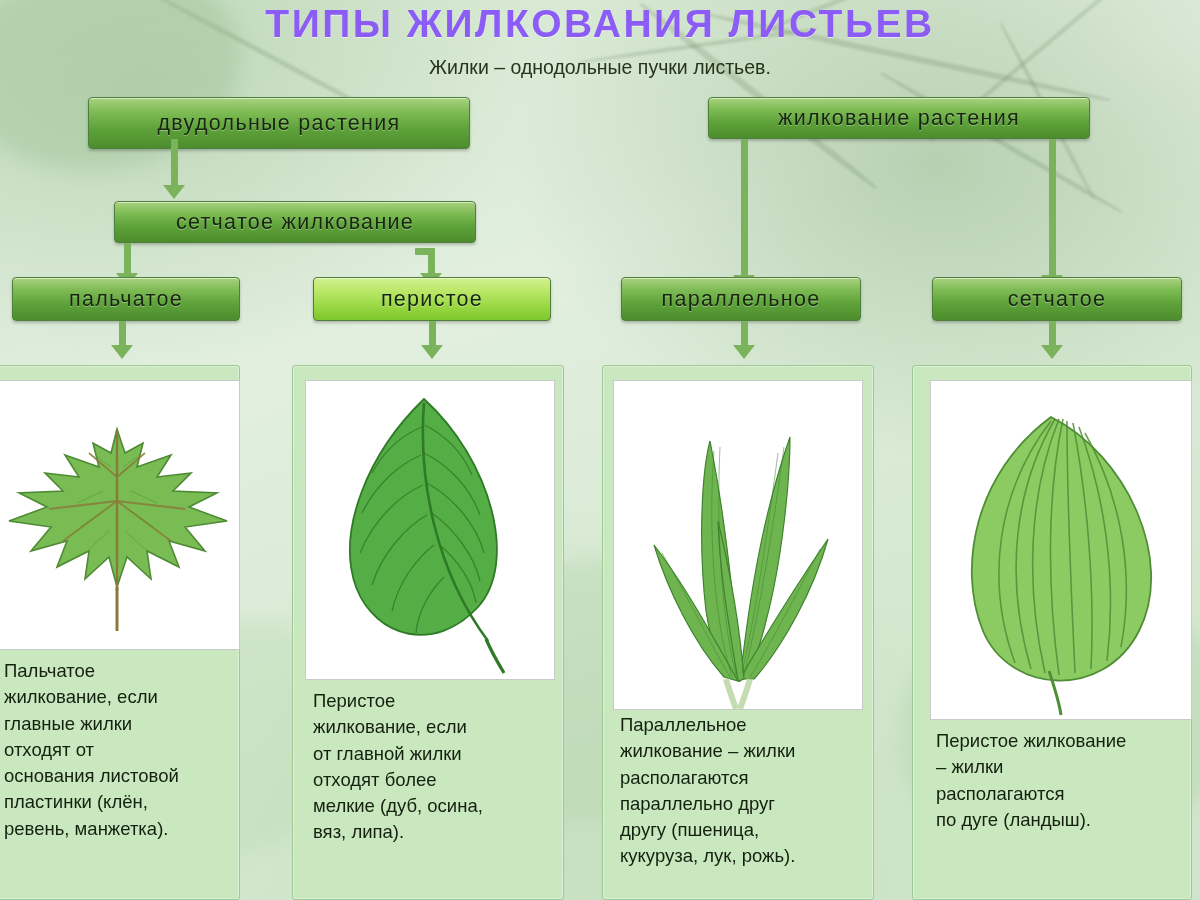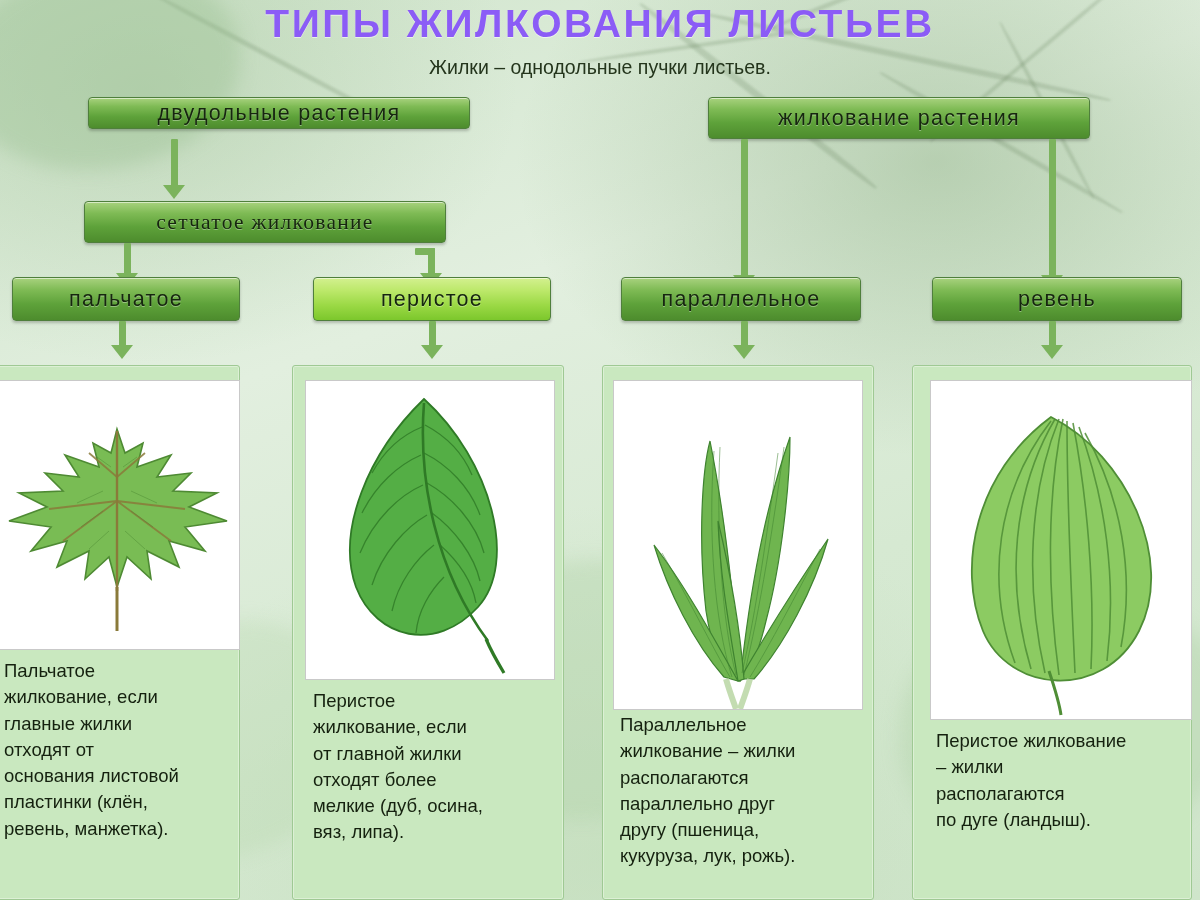--- a/index.html
+++ b/index.html
@@ -135,38 +135,38 @@
   <div class="blob" style="left:420px;  top:560px;  width:360px; height:260px; background:rgba(170,205,160,0.30);"></div>
   <div class="blob" style="left:900px;  top:600px;  width:330px; height:260px; background:rgba(160,200,150,0.28);"></div>
   <div class="blob" style="left:60px;   top:620px;  width:300px; height:240px; background:rgba(175,210,165,0.25);"></div>
 </div>
 
 <div id="root">
 
   <div class="title">ТИПЫ ЖИЛКОВАНИЯ ЛИСТЬЕВ</div>
   <div class="subtitle">Жилки – однодольные пучки листьев.</div>
 
-  <div class="gbox" style="left:88px; top:97px; width:382px; height:32px;">
+  <div class="gbox" style="left:88px; top:97px; width:382px; height:52px;">
     <span>двудольные  растения</span>
   </div>
 
   <div class="gbox" style="left:708px; top:97px; width:382px; height:42px;">
     <span>жилкование  растения</span>
   </div>
 
   <div class="arrow-line" style="left:171px; top:139px; width:7px; height:48px;"></div>
   <div class="arrow-head" style="left:163px; top:185px;"></div>
 
   <div class="arrow-line" style="left:741px; top:139px; width:7px; height:138px;"></div>
   <div class="arrow-head" style="left:733px; top:275px;"></div>
 
   <div class="arrow-line" style="left:1049px; top:139px; width:7px; height:138px;"></div>
   <div class="arrow-head" style="left:1041px; top:275px;"></div>
 
-  <div class="gbox" style="left:84px; top:201px; width:362px; height:42px;font-family:Liberation Serif, serif;">
+  <div class="gbox" style="left:114px; top:201px; width:362px; height:42px;">
     <span>сетчатое  жилкование</span>
   </div>
 
   <div class="arrow-line" style="left:124px; top:243px; width:7px; height:18px;"></div>
   <div class="arrow-line" style="left:124px; top:255px; width:0px; height:7px;"></div>
   <div class="arrow-line" style="left:124px; top:255px; width:7px; height:20px;"></div>
   <div class="arrow-head" style="left:116px; top:273px;"></div>
 
   <div class="arrow-line" style="left:415px; top:248px; width:20px; height:7px;"></div>
   <div class="arrow-line" style="left:428px; top:248px; width:7px; height:27px;"></div>
@@ -178,21 +178,21 @@
 
   <div class="gbox bright" style="left:313px; top:277px; width:238px; height:44px;">
     <span>перистое</span>
   </div>
 
   <div class="gbox" style="left:621px; top:277px; width:240px; height:44px;">
     <span>параллельное</span>
   </div>
 
   <div class="gbox" style="left:932px; top:277px; width:250px; height:44px;">
-    <span>ревень</span>
+    <span>сетчатое</span>
   </div>
 
   <div class="arrow-line" style="left:119px; top:321px; width:7px; height:26px;"></div>
   <div class="arrow-head" style="left:111px; top:345px;"></div>
 
   <div class="arrow-line" style="left:429px; top:321px; width:7px; height:26px;"></div>
   <div class="arrow-head" style="left:421px; top:345px;"></div>
 
   <div class="arrow-line" style="left:741px; top:321px; width:7px; height:26px;"></div>
   <div class="arrow-head" style="left:733px; top:345px;"></div>

